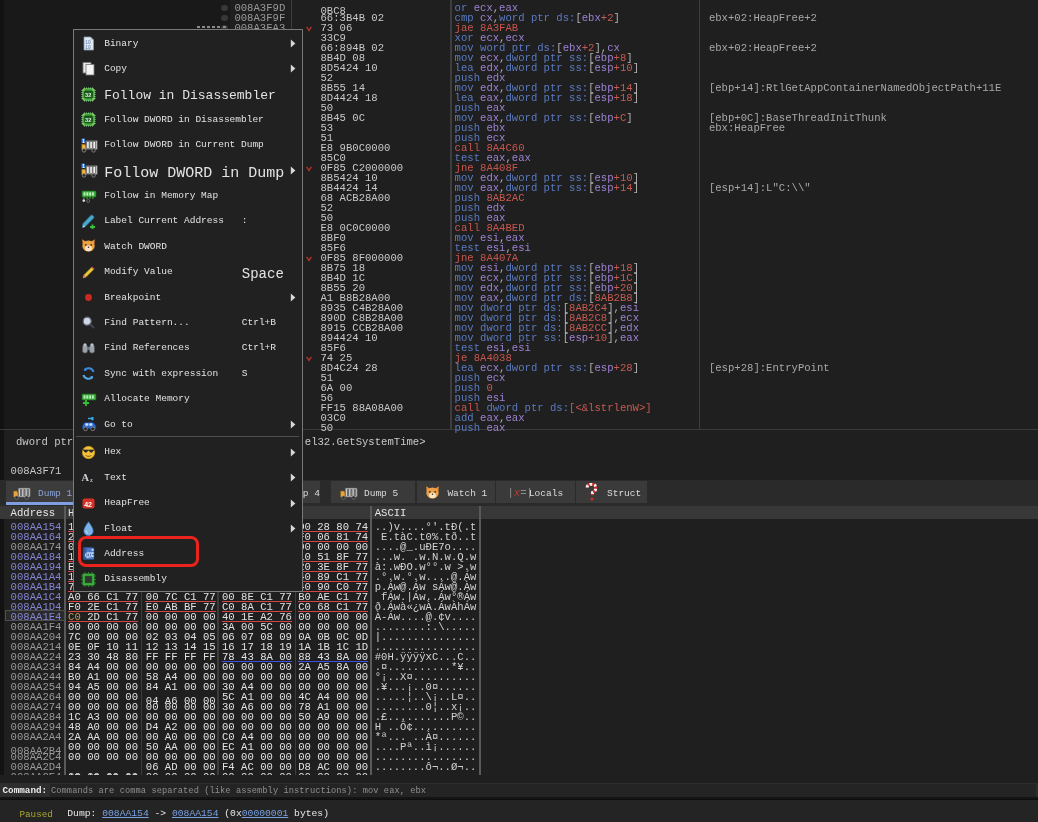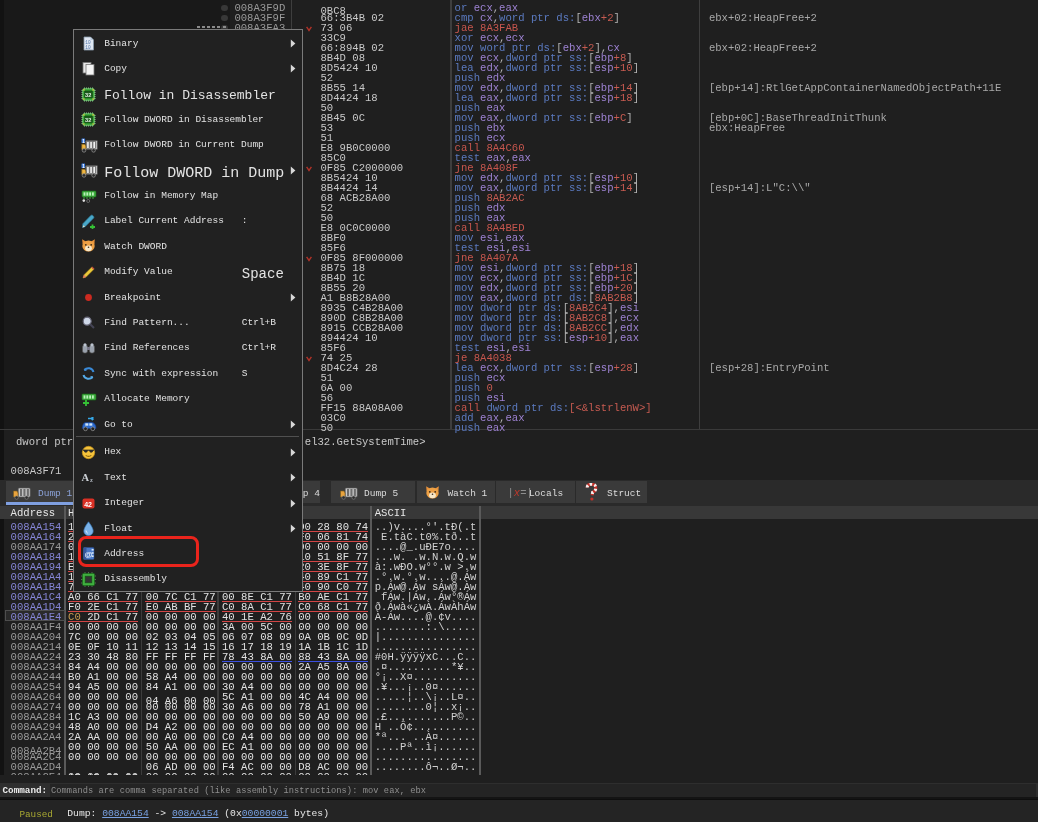--- a/index.html
+++ b/index.html
@@ -584,21 +584,21 @@
     <text x="9" y="12" font-size="6.5" fill="#aab0b8" font-family="Liberation Serif" font-weight="bold">z</text>
   </svg>
 <div class="ab sans" style="left:104.2px;top:471.69999999999993px;font-size:9.5px;color:#e3e3e3">Text</div>
 <svg class="ab" style="left:289.5px;top:473.19999999999993px" width="6" height="9" viewBox="0 0 6 9">
     <path d="M0.8 0.5 L5.4 4.5 L0.8 8.5 Z" fill="#d8d8d8"></path>
   </svg>
 <svg class="ab" style="left:81px;top:495.59999999999997px" width="15" height="15" viewBox="0 0 15 15">
     <rect x="1.5" y="2.5" width="12" height="10" rx="2" fill="#d93025"></rect>
     <text x="3.2" y="10.6" font-size="7" font-weight="bold" fill="#fff" font-family="Liberation Sans">42</text>
   </svg>
-<div class="ab sans" style="left:104.2px;top:497.09999999999997px;font-size:9.5px;color:#e3e3e3">Integer</div>
+<div class="ab sans" style="left:104.2px;top:497.09999999999997px;font-size:9.5px;color:#e3e3e3">HeapFree</div>
 <svg class="ab" style="left:289.5px;top:498.59999999999997px" width="6" height="9" viewBox="0 0 6 9">
     <path d="M0.8 0.5 L5.4 4.5 L0.8 8.5 Z" fill="#d8d8d8"></path>
   </svg>
 <svg class="ab" style="left:81px;top:520.9999999999999px" width="15" height="15" viewBox="0 0 15 15">
     <path d="M7.5 0.8 Q12.2 7 12.2 10 A4.7 4.7 0 0 1 2.8 10 Q2.8 7 7.5 0.8 Z" fill="#7ab2e8" stroke="#3a7ab8" stroke-width="0.7"></path>
     <path d="M5 9.5 Q5 11.5 6.8 12.2" fill="none" stroke="#d8ecfa" stroke-width="1"></path>
   </svg>
 <div class="ab sans" style="left:104.2px;top:522.4999999999999px;font-size:9.5px;color:#e3e3e3">Float</div>
 <svg class="ab" style="left:289.5px;top:523.9999999999999px" width="6" height="9" viewBox="0 0 6 9">
     <path d="M0.8 0.5 L5.4 4.5 L0.8 8.5 Z" fill="#d8d8d8"></path>

